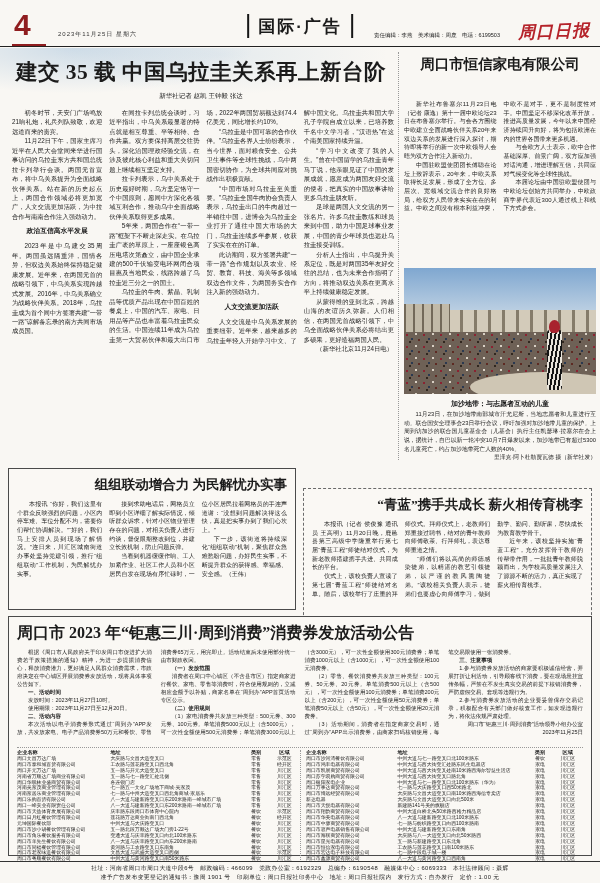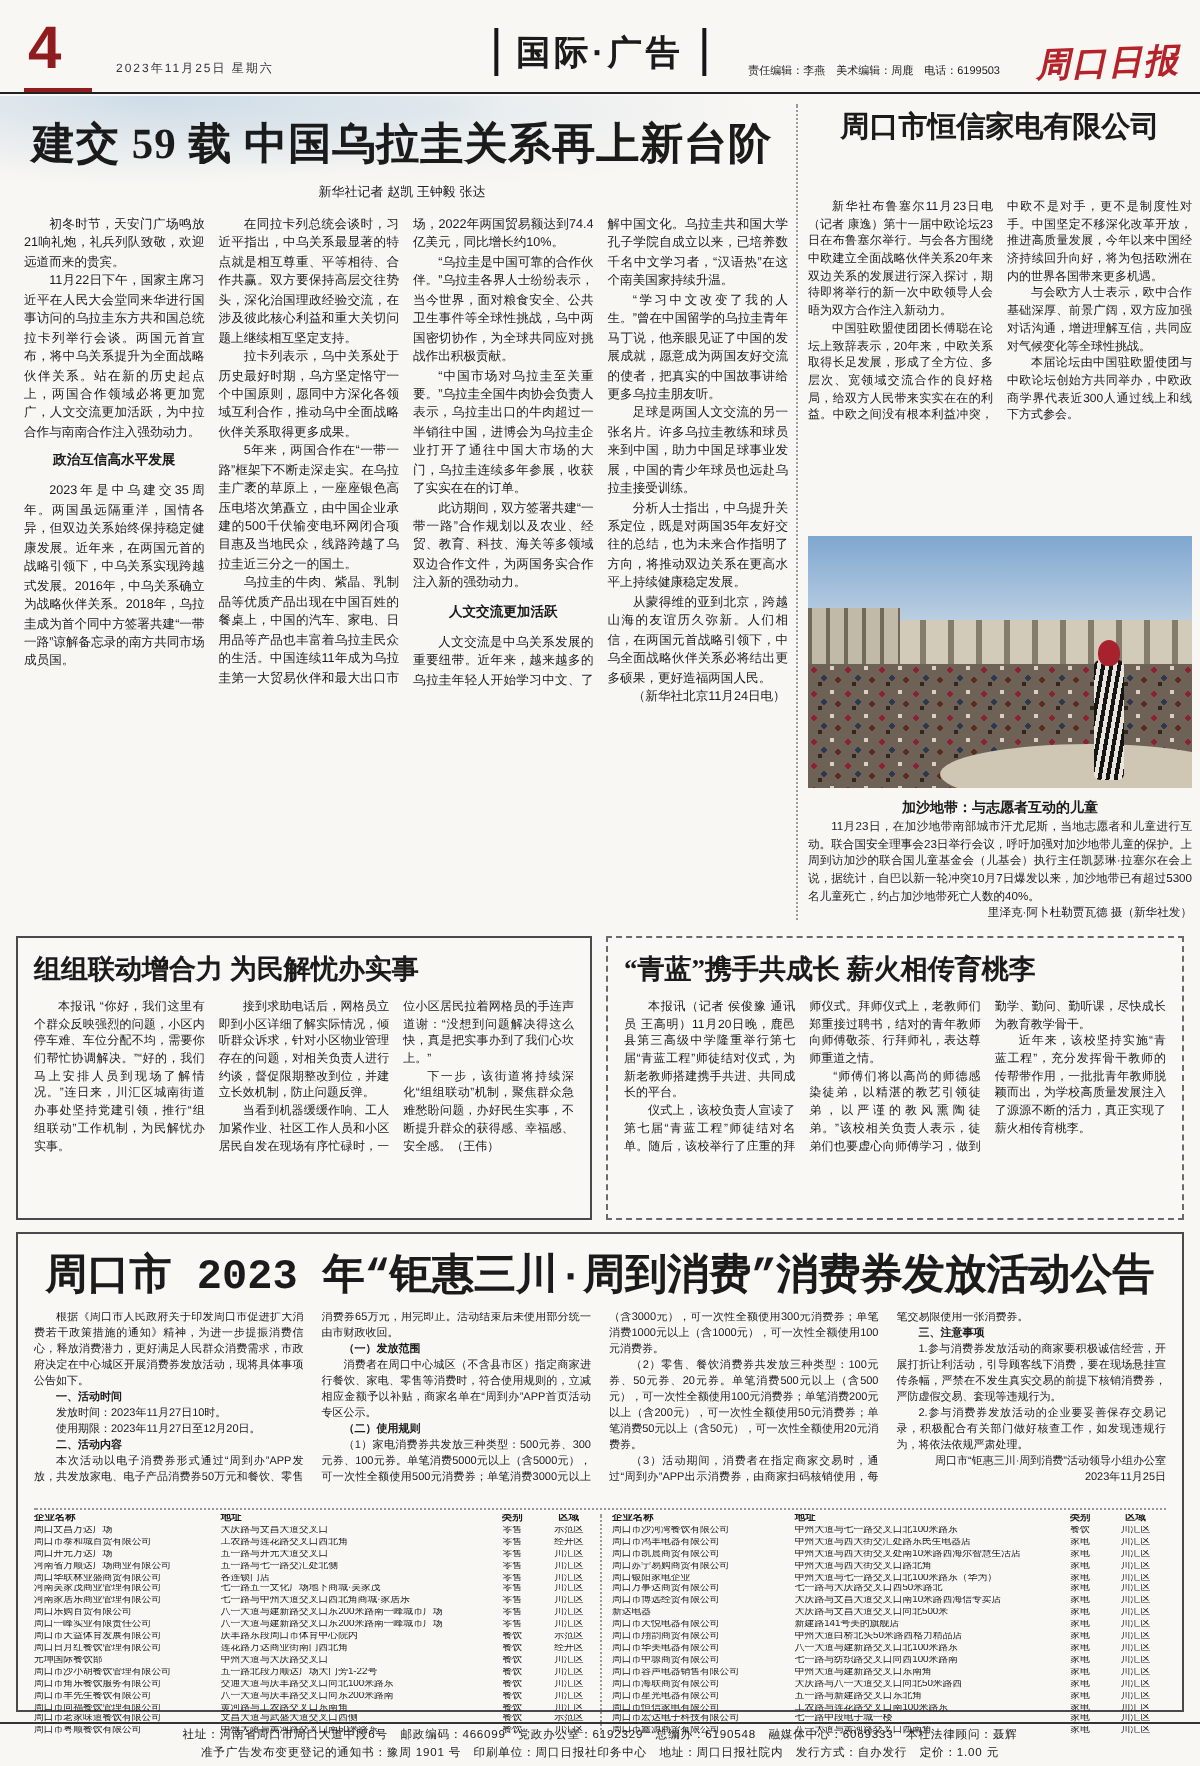--- a/index.html
+++ b/index.html
@@ -61,30 +61,30 @@
   .p-fig{position:absolute;right:34px;top:62px;width:15px;height:60px;border-radius:3px;
     background:repeating-linear-gradient(100deg,#151515 0 2px,#e9e5dc 2px 4px);}
   .p-head{position:absolute;right:36px;top:52px;width:11px;height:13px;background:#a8222e;border-radius:50% 50% 42% 42%;}
   .cap-title{position:absolute;left:404px;top:399px;width:192px;text-align:center;font-size:7px;font-weight:900;}
   .cap-text{position:absolute;left:404px;top:410px;width:192px;font-size:5.8px;line-height:1.5;text-align:justify;}
   .cap-text p{margin:0;text-indent:2em;}
   .cap-credit{text-align:right;font-size:5.8px;margin-top:2px;text-indent:0 !important;}
   
   .box{position:absolute;top:468px;height:142px;background:#faf8f4;box-sizing:border-box;padding:5px 8px;}
   .box-left{left:8px;width:288px;border:1px solid #4a4a4a;}
-  .box-right{left:303px;width:289px;border:1px dashed #6a6a6a;}
-  .box-title{text-align:left;font-size:13.5px;font-weight:900;font-family:"Liberation Serif","DejaVu Serif",serif;
+  .box-right{left:303px;width:289px;border:1px dashed #6a6a6a;margin-top:20px;}
+  .box-title{text-align:right;font-size:13.5px;font-weight:900;font-family:"Liberation Serif","DejaVu Serif",serif;
     margin:2px 0 6px;white-space:nowrap;}
   .box-body{column-count:3;column-gap:7px;column-fill:balance;height:104px;overflow:hidden;
     font-size:6px;line-height:1.45;text-align:justify;}
   .box-body p{margin:0;text-indent:2em;}
   
   .announce{position:absolute;left:8px;top:616px;width:584px;height:240px;box-sizing:border-box;
     border:1px solid #4a4a4a;background:#faf8f4;padding:4px 8px;}
-  .ann-title{text-align:center;font-size:21px;font-weight:900;font-family:Liberation Mono, monospace;
+  .ann-title{text-align:left;font-size:16px;font-weight:900;font-family:Liberation Serif, serif;
     margin:2px 0 5px;white-space:nowrap;}
   .ann-body{column-count:4;column-gap:9px;column-fill:auto;height:94px;overflow:hidden;
     font-size:5.5px;line-height:1.45;text-align:justify;}
   .ann-body p{margin:0;text-indent:2em;}
   .ann-body p.h{font-weight:900;}
   .ann-body p.sig{text-align:right;text-indent:0;}
   .ann-table{display:flex;margin-top:4px;border-top:1px dotted #999;padding-top:2px;height:112px;overflow:hidden;}
   .thalf{width:50%;box-sizing:border-box;overflow:hidden;}
   .thalf + .thalf{border-left:1px dotted #999;padding-left:5px;}
   .trow{display:flex;font-size:4.9px;line-height:5.9px;white-space:nowrap;}
@@ -109,21 +109,21 @@
     <div class="vbar"></div>
     <div class="section-title">国际·广告</div>
     <div class="vbar"></div>
   </div>
   <div class="hdr-editors">责任编辑：李燕　美术编辑：周鹿　电话：6199503</div>
   <div class="masthead">周口日报</div>
 </div>
 <div class="hdr-rule"></div>
 <div class="swoosh"></div>
 
-<div class="headline1">建交 59 载 中国乌拉圭关系再上新台阶</div>
+<div class="headline1">建交 35 载 中国乌拉圭关系再上新台阶</div>
 <div class="byline1">新华社记者 赵凯 王钟毅 张达</div>
 <div class="art1-body">
   <div>
       <p>初冬时节，天安门广场鸣放21响礼炮，礼兵列队致敬，欢迎远道而来的贵宾。</p>
       <p>11月22日下午，国家主席习近平在人民大会堂同来华进行国事访问的乌拉圭东方共和国总统拉卡列举行会谈。两国元首宣布，将中乌关系提升为全面战略伙伴关系。站在新的历史起点上，两国合作领域必将更加宽广，人文交流更加活跃，为中拉合作与南南合作注入强劲动力。</p>
     </div>
   <h4>政治互信高水平发展</h4>
   <div>
       <p>2023年是中乌建交35周年。两国虽远隔重洋，国情各异，但双边关系始终保持稳定健康发展。近年来，在两国元首的战略引领下，中乌关系实现跨越式发展。2016年，中乌关系确立为战略伙伴关系。2018年，乌拉圭成为首个同中方签署共建“一带一路”谅解备忘录的南方共同市场成员国。</p>
       <p>在同拉卡列总统会谈时，习近平指出，中乌关系最显著的特点就是相互尊重、平等相待、合作共赢。双方要保持高层交往势头，深化治国理政经验交流，在涉及彼此核心利益和重大关切问题上继续相互坚定支持。</p>

